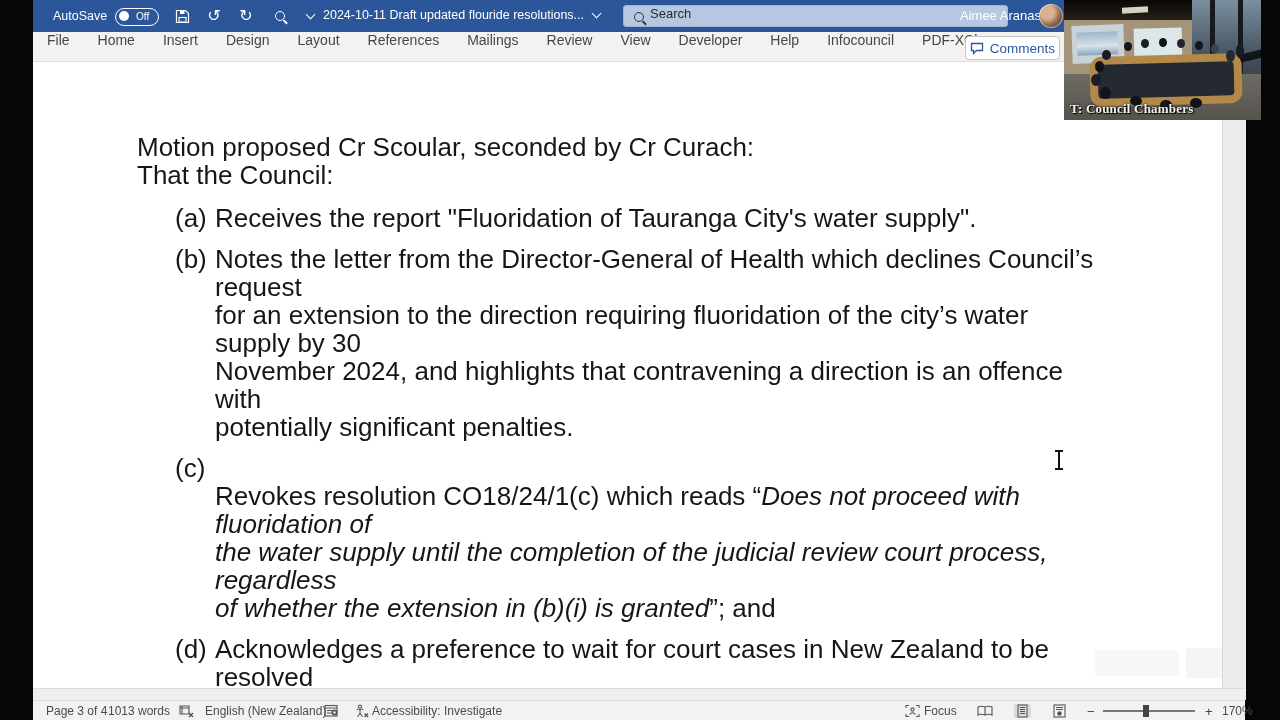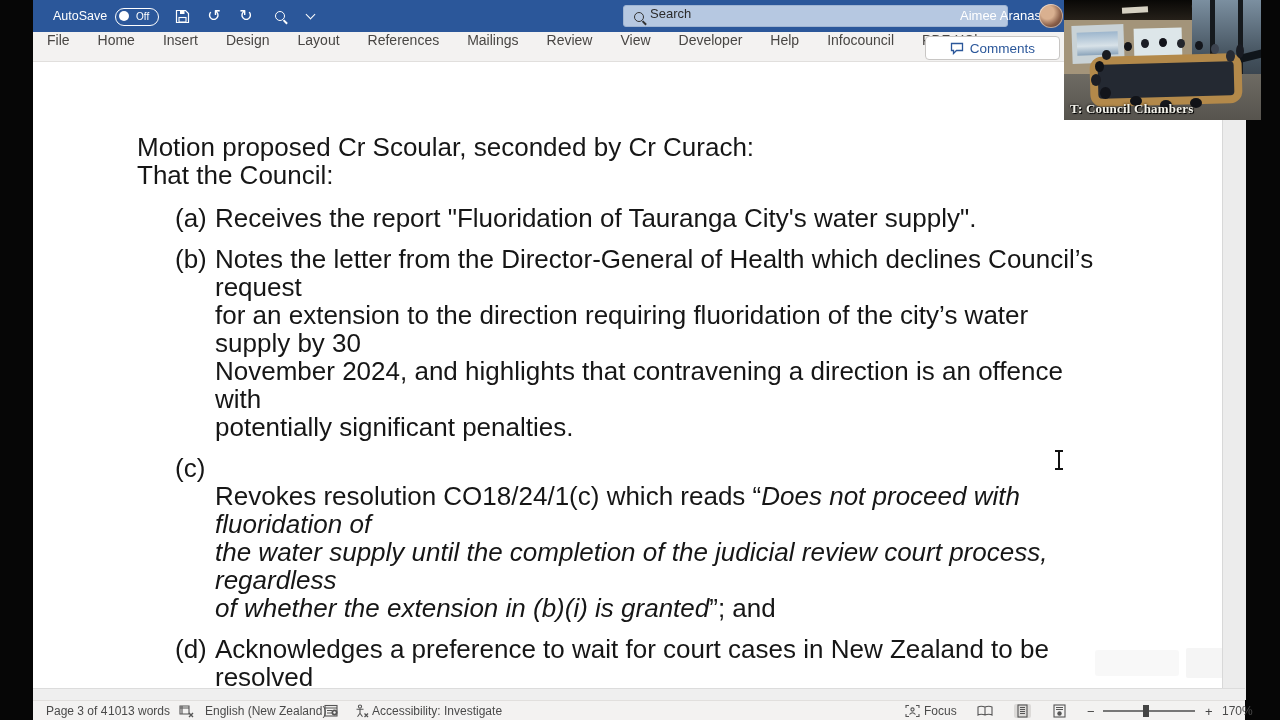--- a/index.html
+++ b/index.html
@@ -38,21 +38,21 @@
   #avatar{left:1006px;top:4px;width:24px;height:24px;border-radius:50%;
      background:radial-gradient(circle at 35% 35%, #d9b090 0 30%, #8a5f49 60%, #46302a 100%);
      box-shadow:inset 0 0 0 1px rgba(255,255,255,.5);}
 
   
   #ribbon{left:33px;top:32px;width:1212px;height:30px;background:#f3f2f1;border-bottom:1px solid #e1dfdd;
      display:flex;gap:28px;padding-left:14px;box-sizing:border-box;}
   .rtab{font-size:14px;color:#484644;white-space:nowrap;cursor:default;}
   #comments-button{position:absolute;right:185px;top:4px;height:22px;background:#fff;
      border:1px solid #c8c6c4;border-radius:4px;display:flex;align-items:center;gap:6px;
-     padding:0 24px;color:#2b579a;font-size:13.5px;}
+     padding:0 4px;color:#2b579a;font-size:13.5px;}
 
   
   #page{left:33px;top:62px;width:1189px;height:626px;background:#fff;overflow:hidden;}
   #doc-content{position:absolute;left:64px;top:71px;width:968px;color:#161616;
      font-size:26px;line-height:28px;margin-left:40px;}
   .pre{white-space:pre-line;}
   .doc-item{position:relative;padding-left:78px;margin-top:13px;}
   .doc-item.first{margin-top:15px;}
   .doc-label{position:absolute;left:38px;top:0;}
   .ital{font-style:italic;}
@@ -109,20 +109,24 @@
   <span class="abs qat" id="redo-icon">
       <span class="uglyph">↻</span>
     </span>
   <span class="abs qat" id="qat-search-icon">
       <span class="mag-circle"></span>
     </span>
   <span class="abs qat" id="qat-more-icon">
       <span class="chev-down"></span>
     </span>
 
+  <span class="abs" id="title-text">
+    <span>2024-10-11 Draft updated flouride resolutions...</span>
+    <span class="chev-down"></span>
+  </span>
 
   <div class="abs" id="search-box">
     <span class="mag-circle" style="position:absolute;left:10px;top:6px;"></span>
     <span>Search</span>
   </div>
 
   <span class="abs" id="user-name">Aimee Aranas</span>
   <span class="abs" id="avatar"></span>
 </div>
 

